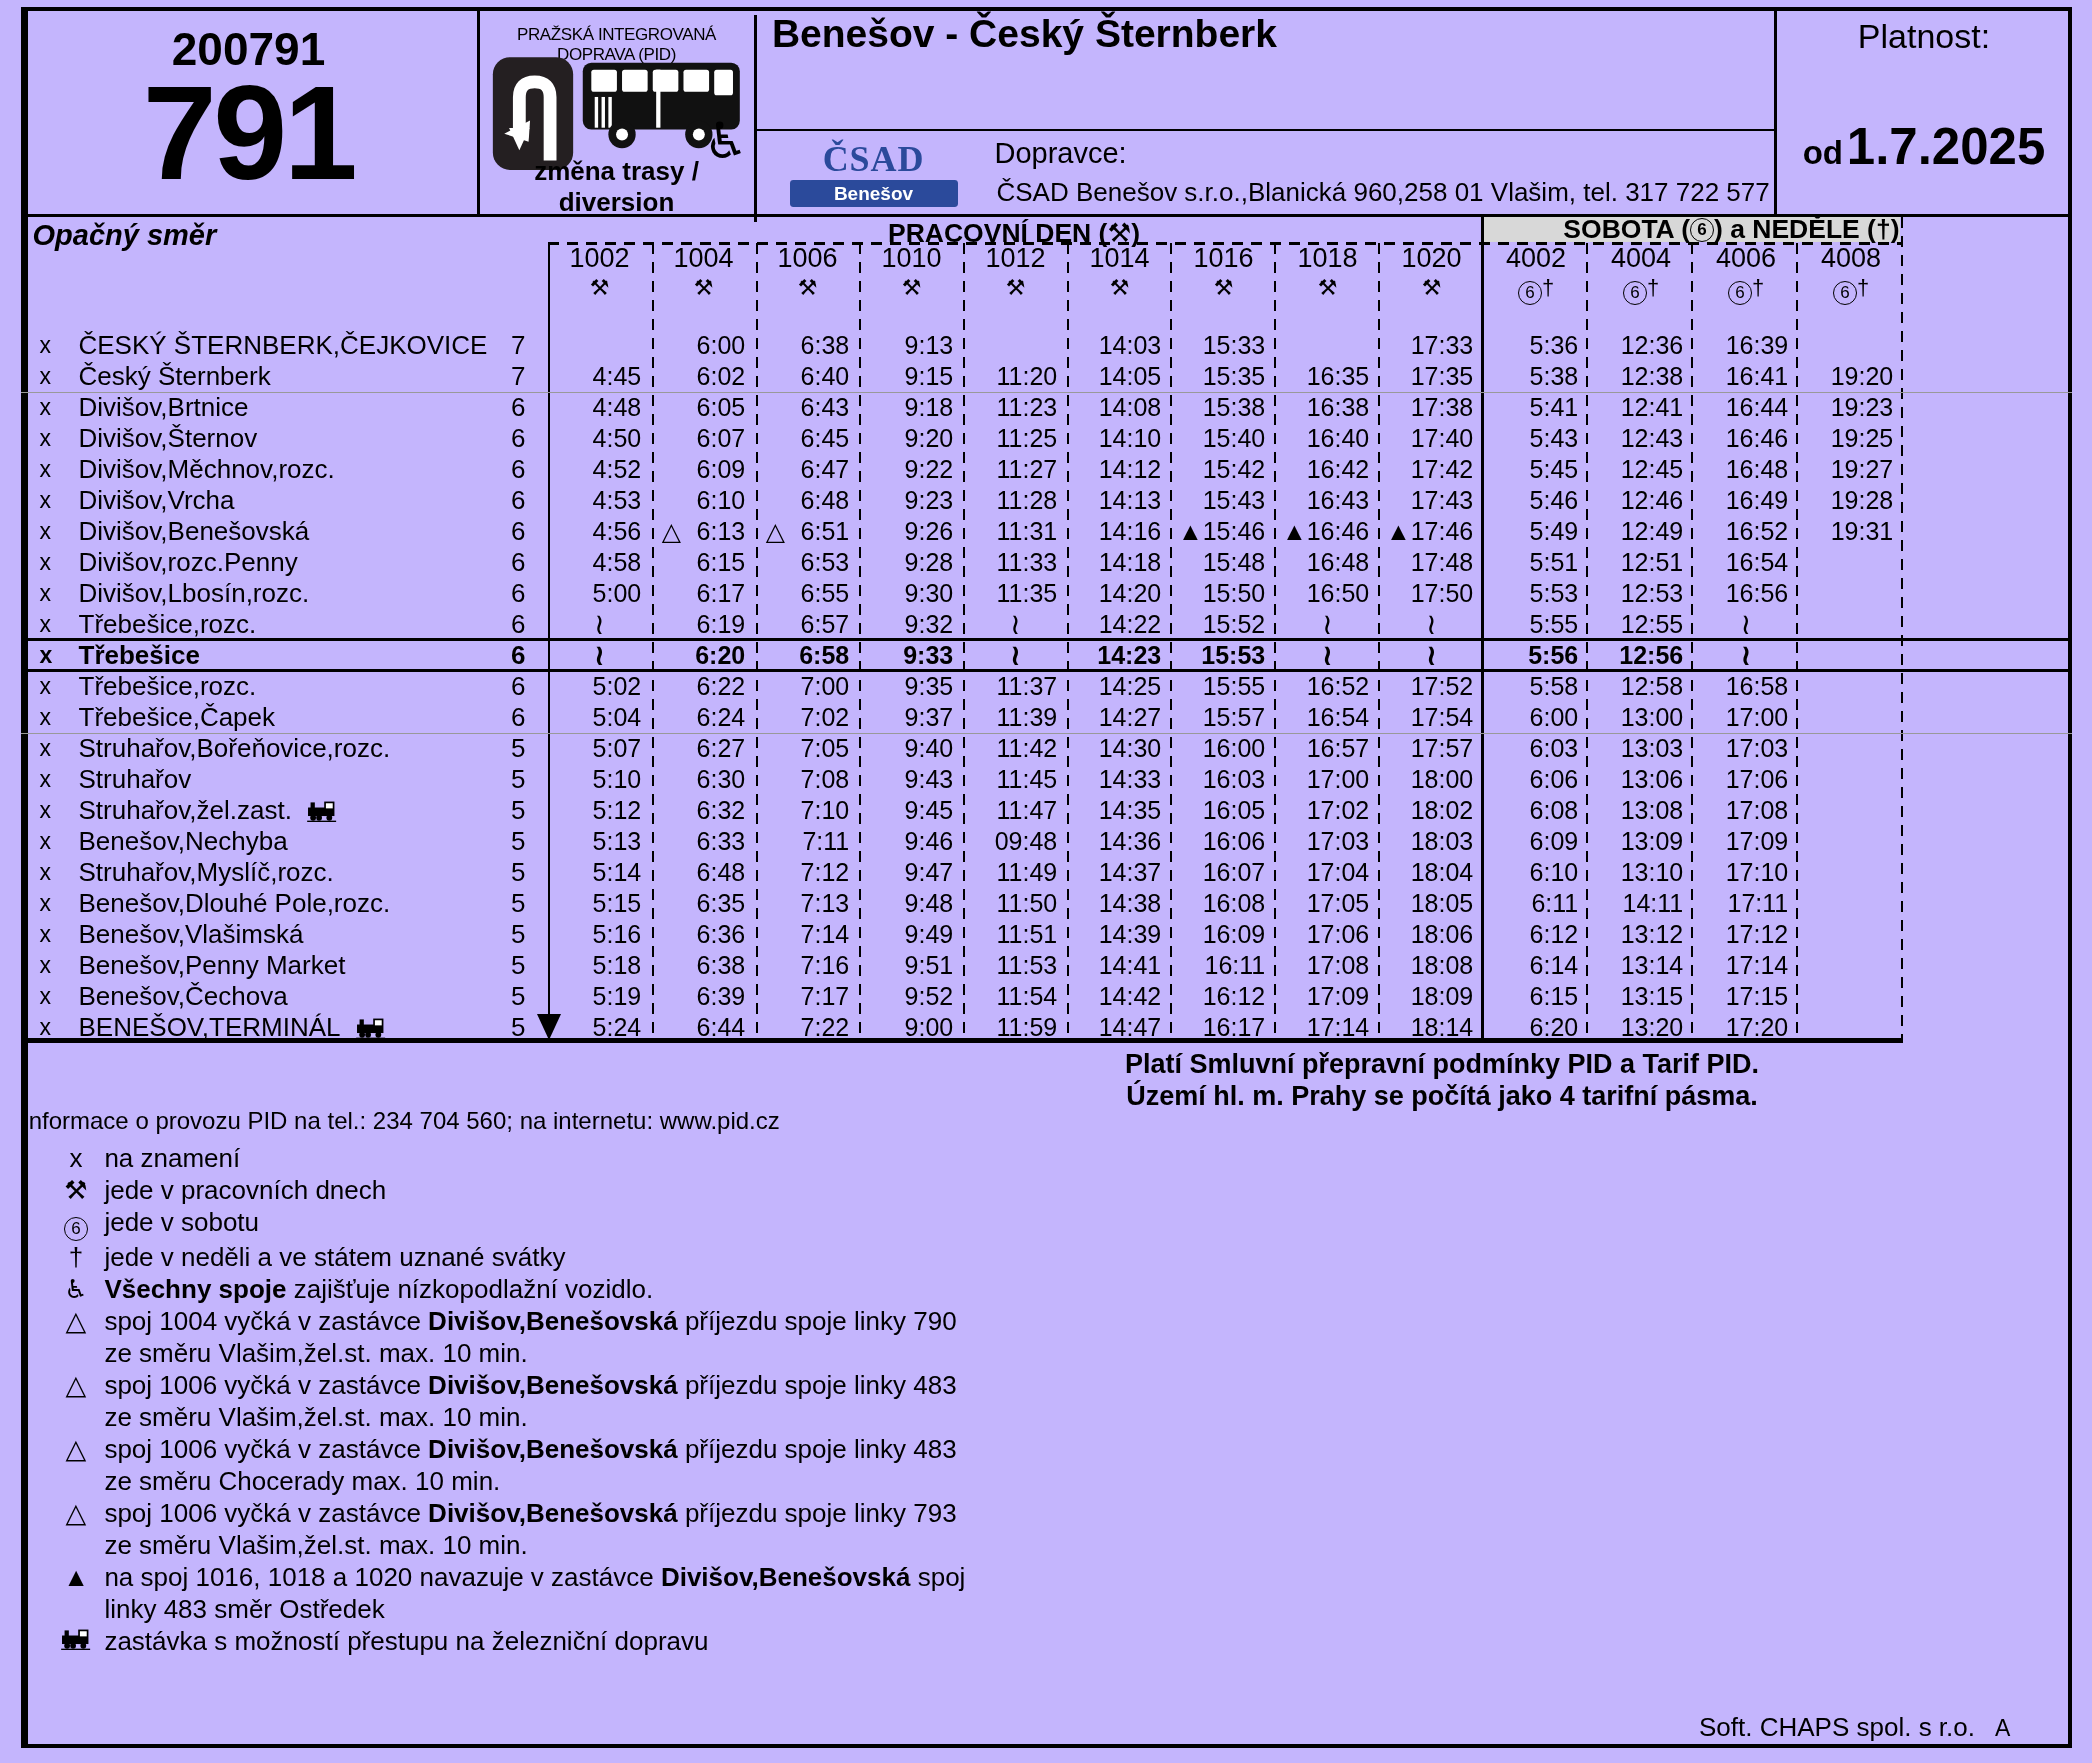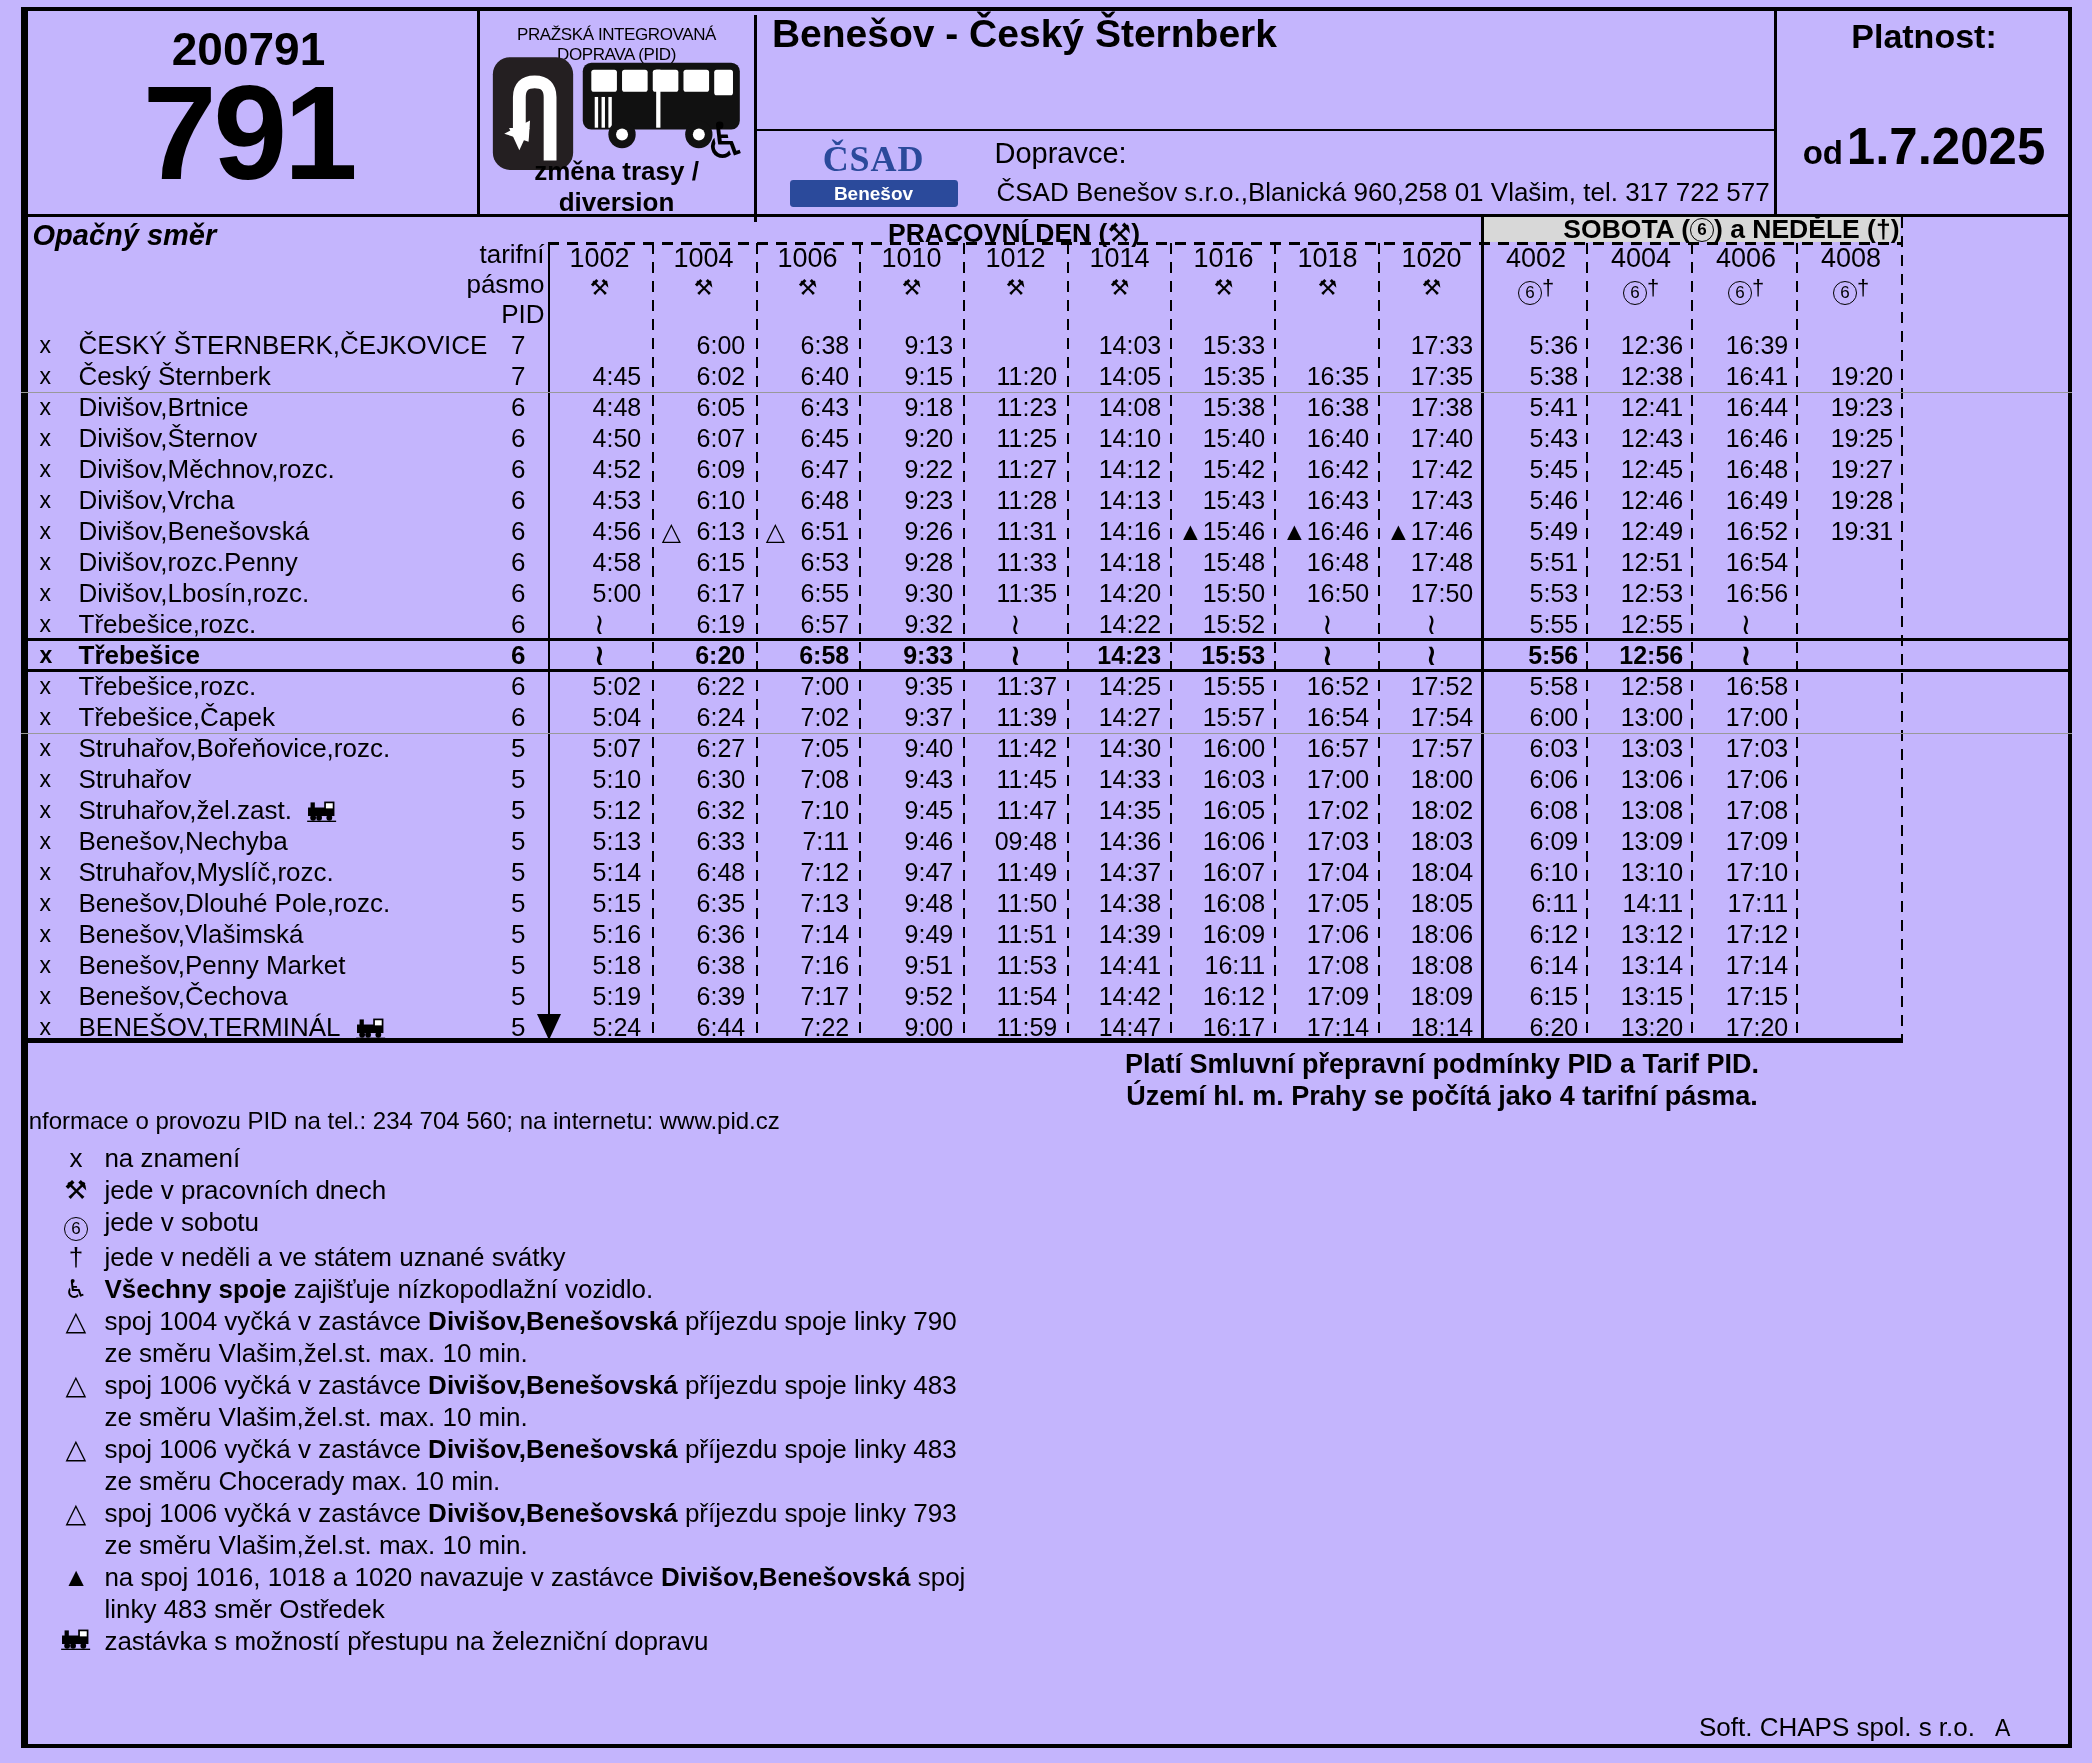--- a/index.html
+++ b/index.html
@@ -23,21 +23,21 @@
   #wheelchair-header{right:5.1px;top:101px;font-size:50px;line-height:1;}
   #diversion{left:0;right:0;bottom:3.4px;text-align:center;font-size:26px;font-weight:bold;}
   #route-title{left:15.4px;top:5.1px;font-size:39px;font-weight:bold;}
   #title-sep{left:0;right:0;top:122px;height:2.6px;background:#000;}
   #csad-logo{left:33px;top:134px;width:168px;text-align:center;}
   #csad-word{font-family:"Liberation Serif","DejaVu Serif",serif;font-weight:bold;font-size:36px;color:#2b4a9b;letter-spacing:0.9px;line-height:1;}
   #csad-box{margin-top:3.4px;background:#2b4a9b;border-radius:3.4px;height:27px;display:flex;align-items:center;justify-content:center;}
   #csad-box span{color:#fff;font-size:19px;font-weight:bold;}
   #dopravce-label{left:238px;top:130px;font-size:29px;}
   #dopravce-address{left:240px;top:170px;font-size:26px;}
-  #platnost-label{left:0;right:0;top:10.3px;text-align:center;font-size:34px;font-weight:bold;}
+  #platnost-label{left:0;right:0;top:10.3px;text-align:center;font-size:34px;font-weight:normal;}
   #platnost-date{left:0;right:0;top:110px;text-align:center;}
   #platnost-date .od{font-size:33px;font-weight:bold;}
   #platnost-date .dt{font-size:51px;font-weight:bold;}
   
   #tbl{left:20.5px;top:217px;width:2051px;height:826px;}
   #opacny{left:12px;top:1.7px;font-size:29px;font-weight:bold;font-style:italic;}
   #tarif-label{left:334px;top:22px;width:190px;text-align:right;font-size:26px;line-height:30px;}
   #pracovni{left:527px;top:0;width:933px;text-align:center;font-size:26.5px;font-weight:bold;height:24px;}
   #sobota{left:1460px;top:0;width:419px;height:25px;background:#d8d8d8;display:flex;align-items:center;justify-content:flex-end;font-size:26.5px;font-weight:bold;}
   .row,.gridrow{display:grid;grid-template-columns:476px 51px repeat(9,104px) repeat(4,105px) 1fr;}
@@ -134,25 +134,20 @@
       <div class="abs" id="platnost-label">Platnost:</div>
       <div class="abs" id="platnost-date">
         <span class="od">od</span>
         <span class="dt">1.7.2025</span>
       </div>
     </div>
   </div>
 
   <div class="abs" id="tbl">
     <div class="abs" id="opacny">Opačný směr</div>
-    <div class="abs" id="tarif-label">
-        <div>tarifní</div>
-        <div>pásmo</div>
-        <div>PID</div>
-      </div>
     <div class="abs" id="pracovni">PRACOVNÍ DEN (⚒)</div>
     <div class="abs" id="sobota">SOBOTA (<span class="circ">6</span>) a NEDĚLE (†)</div>
     <div class="abs gridrow" id="colnums">
         <div></div>
         <div></div>
         <div>1002</div>
         <div>1004</div>
         <div>1006</div>
         <div>1010</div>
         <div>1012</div>

